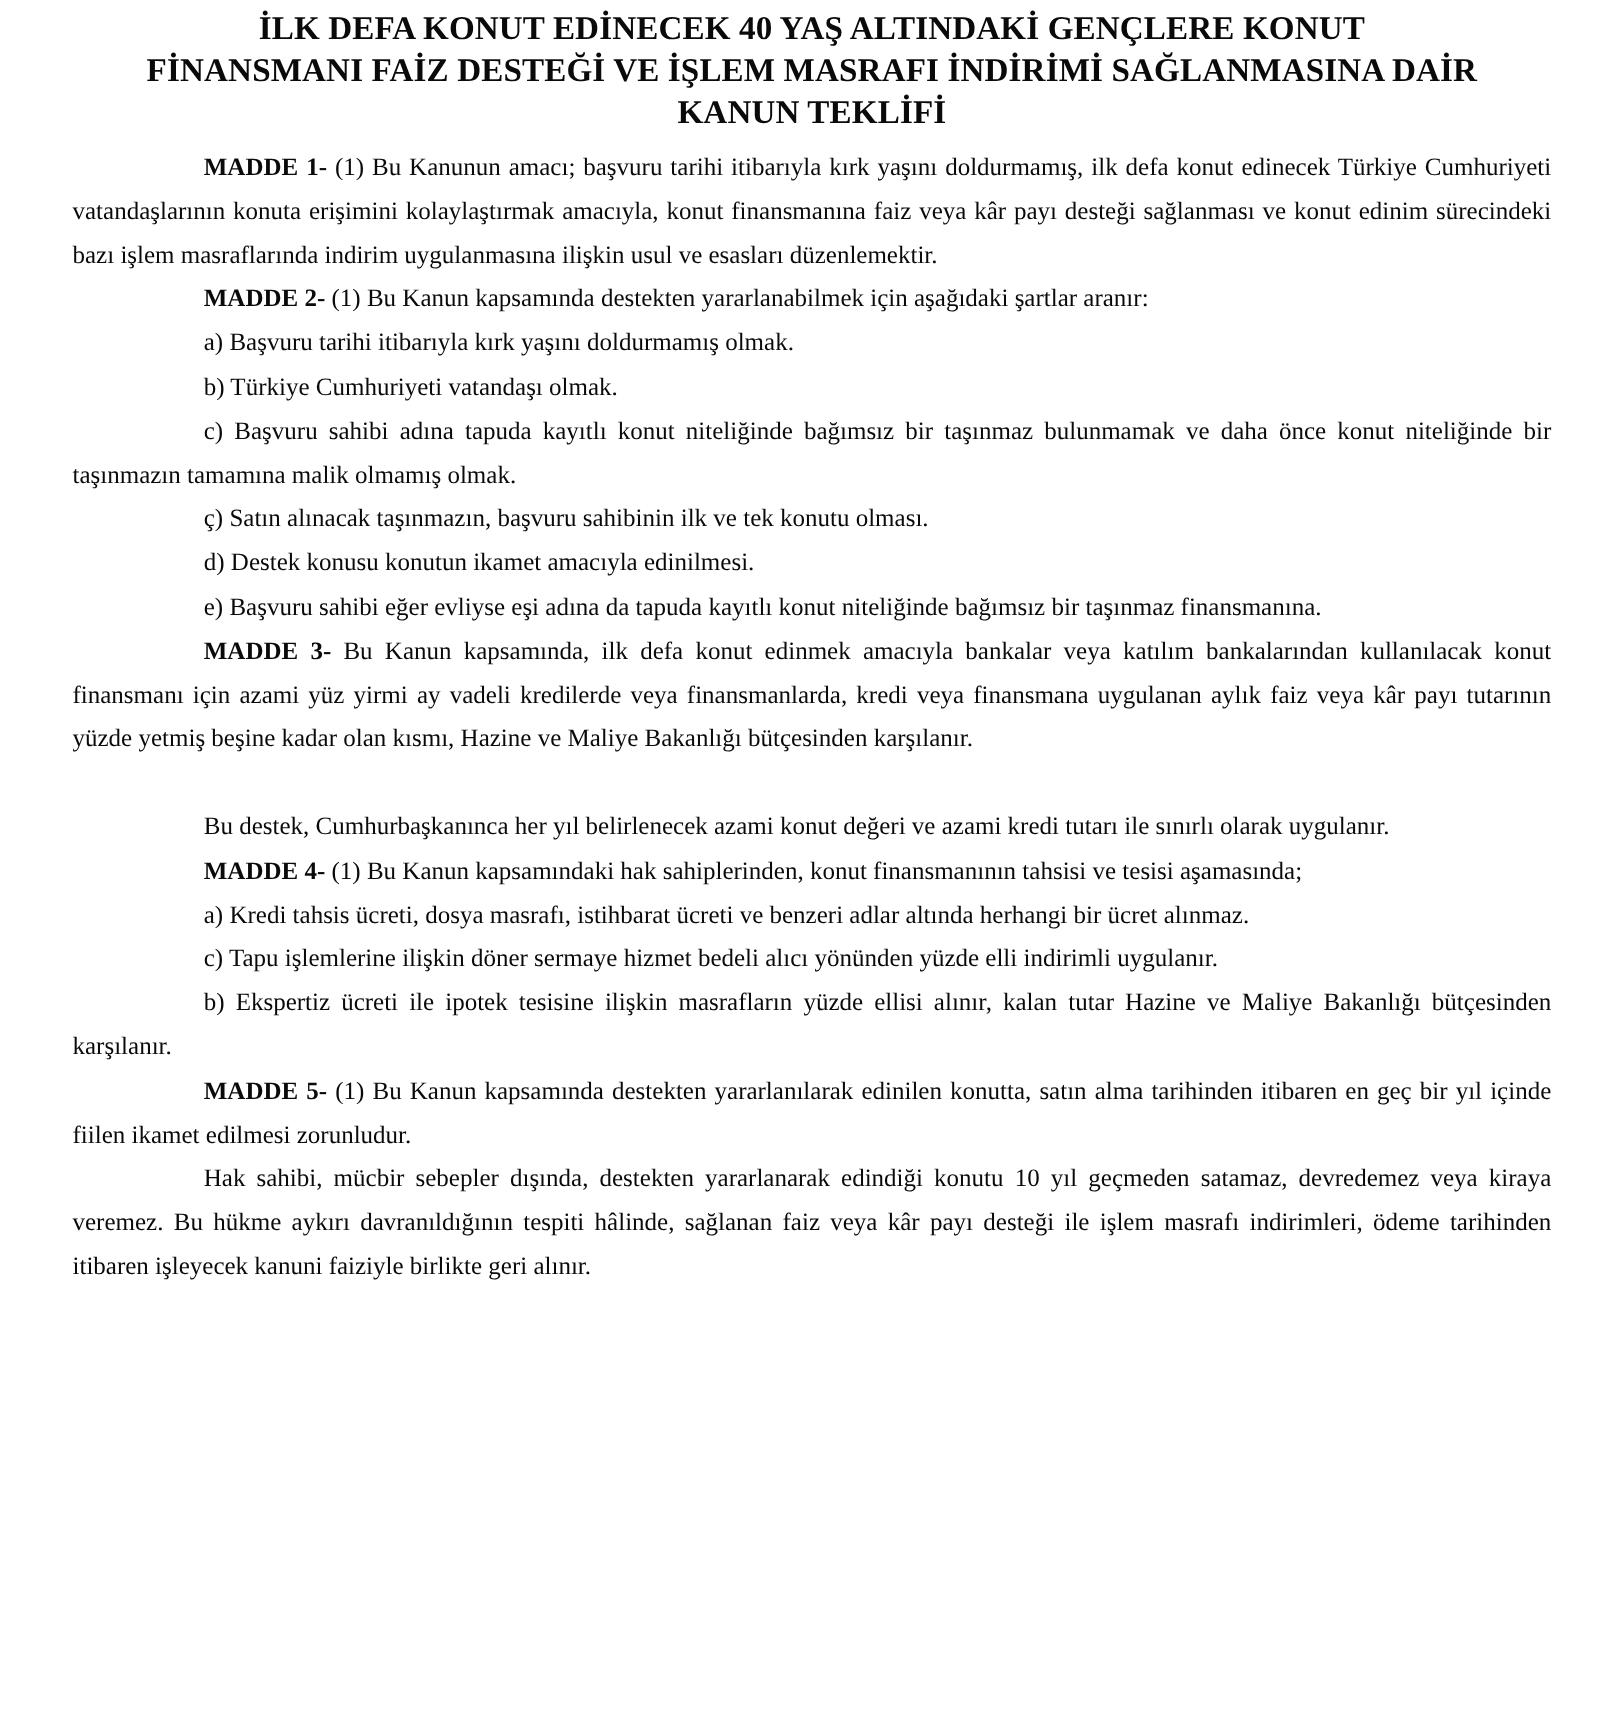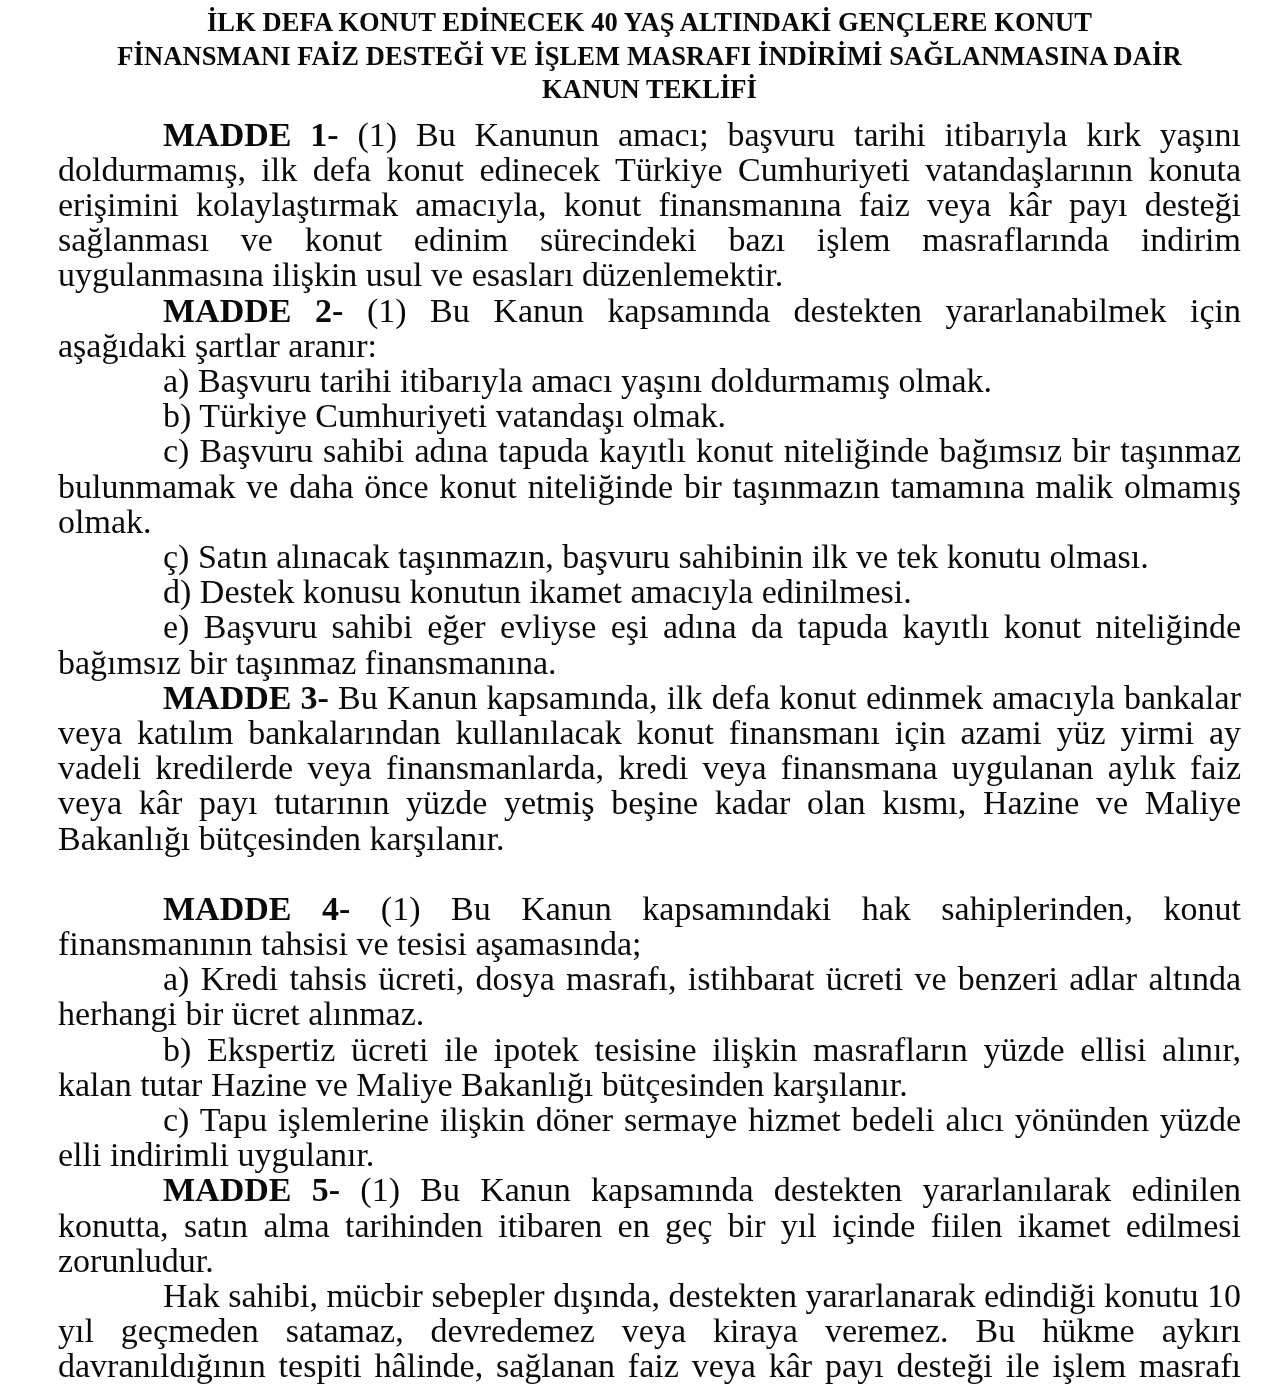--- a/index.html
+++ b/index.html
@@ -33,21 +33,21 @@
   .doc-title .tline {
     display: block;
     white-space: nowrap;
   }
   .body-block {
     margin-top: 4px;
   }
   p.para {
     margin: 0;
     padding: 0;
-    font-size: 34px;
+    font-size: 20px;
     line-height: 35.2px;
     text-align: justify;
     text-justify: inter-word;
     text-indent: 105px;
     -webkit-hyphens: none;
     hyphens: none;
   }
   p.para .lbl {
     font-weight: bold;
   }
@@ -74,36 +74,37 @@
     <span class="tline">FİNANSMANI FAİZ DESTEĞİ VE İŞLEM MASRAFI İNDİRİMİ SAĞLANMASINA DAİR</span>
     <span class="tline">KANUN TEKLİFİ</span>
   </h1>
 
   <div class="body-block">
 
     <p class="para tight"><span class="lbl">MADDE 1-</span><span> (1) Bu Kanunun amacı; başvuru tarihi itibarıyla kırk yaşını doldurmamış, ilk defa konut edinecek Türkiye Cumhuriyeti vatandaşlarının konuta erişimini kolaylaştırmak amacıyla, konut finansmanına faiz veya kâr payı desteği sağlanması ve konut edinim sürecindeki bazı işlem masraflarında indirim uygulanmasına ilişkin usul ve esasları düzenlemektir.</span></p>
 
     <p class="para tight"><span class="lbl">MADDE 2-</span><span> (1) Bu Kanun kapsamında destekten yararlanabilmek için aşağıdaki şartlar aranır:</span></p>
 
-    <p class="para tight">a) Başvuru tarihi itibarıyla amacı yaşını doldurmamış olmak.</p>
+    <p class="para tight">a) Başvuru tarihi itibarıyla kırk yaşını doldurmamış olmak.</p>
     <p class="para tight">b) Türkiye Cumhuriyeti vatandaşı olmak.</p>
     <p class="para tight">c) Başvuru sahibi adına tapuda kayıtlı konut niteliğinde bağımsız bir taşınmaz bulunmamak ve daha önce konut niteliğinde bir taşınmazın tamamına malik olmamış olmak.</p>
     <p class="para tight">ç) Satın alınacak taşınmazın, başvuru sahibinin ilk ve tek konutu olması.</p>
     <p class="para tight">d) Destek konusu konutun ikamet amacıyla edinilmesi.</p>
     <p class="para tight">e) Başvuru sahibi eğer evliyse eşi adına da tapuda kayıtlı konut niteliğinde bağımsız bir taşınmaz finansmanına.</p>
 
     <p class="para tight"><span class="lbl">MADDE 3-</span><span> Bu Kanun kapsamında, ilk defa konut edinmek amacıyla bankalar veya katılım bankalarından kullanılacak konut finansmanı için azami yüz yirmi ay vadeli kredilerde veya finansmanlarda, kredi veya finansmana uygulanan aylık faiz veya kâr payı tutarının yüzde yetmiş beşine kadar olan kısmı, Hazine ve Maliye Bakanlığı bütçesinden karşılanır.</span></p>
 
     <div class="spacer-line"></div>
 
+    <p class="para tight">Bu destek, Cumhurbaşkanınca her yıl belirlenecek azami konut değeri ve azami kredi tutarı ile sınırlı olarak uygulanır.</p>
 
     <p class="para tight"><span class="lbl">MADDE 4-</span><span> (1) Bu Kanun kapsamındaki hak sahiplerinden, konut finansmanının tahsisi ve tesisi aşamasında;</span></p>
 
     <p class="para tight">a) Kredi tahsis ücreti, dosya masrafı, istihbarat ücreti ve benzeri adlar altında herhangi bir ücret alınmaz.</p>
+    <p class="para tight">c) Tapu işlemlerine ilişkin döner sermaye hizmet bedeli alıcı yönünden yüzde elli indirimli uygulanır.</p>
     <p class="para tight">b) Ekspertiz ücreti ile ipotek tesisine ilişkin masrafların yüzde ellisi alınır, kalan tutar Hazine ve Maliye Bakanlığı bütçesinden karşılanır.</p>
-    <p class="para tight">c) Tapu işlemlerine ilişkin döner sermaye hizmet bedeli alıcı yönünden yüzde elli indirimli uygulanır.</p>
 
     <p class="para tight"><span class="lbl">MADDE 5-</span><span> (1) Bu Kanun kapsamında destekten yararlanılarak edinilen konutta, satın alma tarihinden itibaren en geç bir yıl içinde fiilen ikamet edilmesi zorunludur.</span></p>
 
     <p class="para tight">Hak sahibi, mücbir sebepler dışında, destekten yararlanarak edindiği konutu 10 yıl geçmeden satamaz, devredemez veya kiraya veremez. Bu hükme aykırı davranıldığının tespiti hâlinde, sağlanan faiz veya kâr payı desteği ile işlem masrafı indirimleri, ödeme tarihinden itibaren işleyecek kanuni faiziyle birlikte geri alınır.</p>
 
   </div>
 </div>
 
 </body></html>

